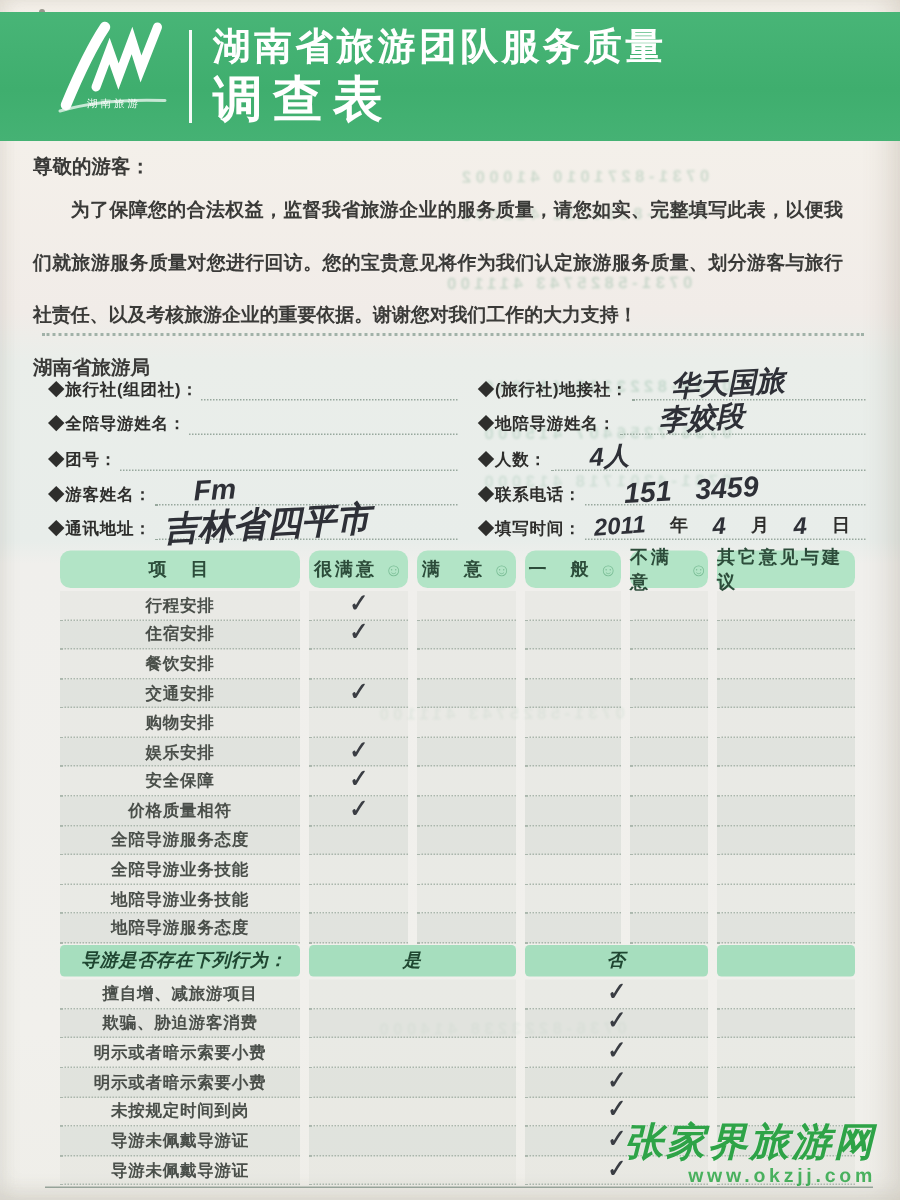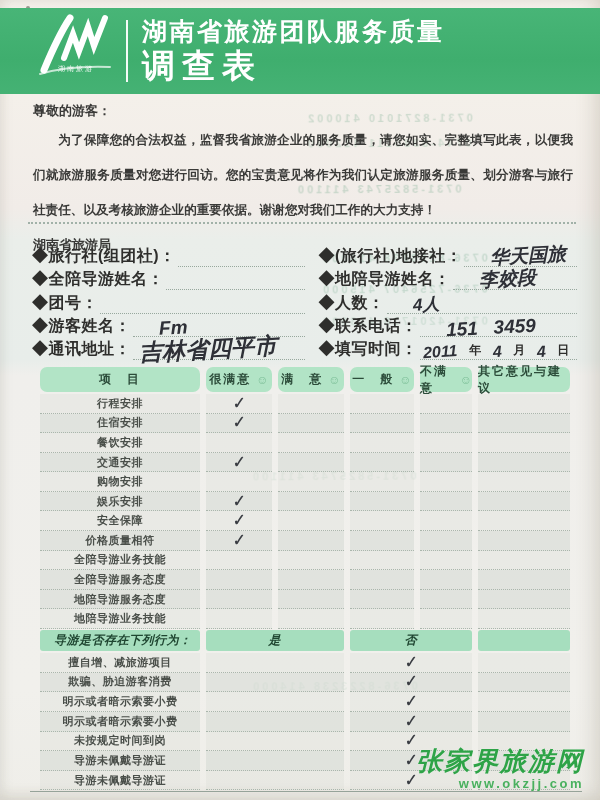--- a/index.html
+++ b/index.html
@@ -16,31 +16,31 @@
   .banner{position:absolute;top:8px;left:0;right:0;height:86px;background:#41b173;
     background:linear-gradient(180deg,#48b577 0%,#3fae6e 60%,#45b274 100%);}
   .logo{position:absolute;left:28px;top:4px;width:96px;height:78px;text-align:center;}
   .logo svg{display:block;margin:0 auto;}
   .logo-cap{display:block;color:#fff;font-size:7px;letter-spacing:2px;margin-top:-14px;opacity:.95;}
   .bdivider{position:absolute;left:126px;top:12px;bottom:12px;width:2px;background:rgba(255,255,255,.95);}
   .btitles{position:absolute;left:142px;top:9px;color:#fff;}
   .btitle1{font-size:25px;font-weight:900;letter-spacing:2.5px;line-height:1.15;}
   .btitle2{font-size:33px;font-weight:900;letter-spacing:7px;margin-top:2px;line-height:1.1;}
   
-  .letter{position:absolute;top:102px;left:33px;width:540px;color:#3a3a38;font-family:"Liberation Serif",serif;}
+  .letter{position:absolute;top:102px;left:22px;width:540px;color:#3a3a38;font-family:"Liberation Serif",serif;}
   .salut{font-size:13px;font-weight:700;}
   .lbody{font-size:12.6px;font-weight:700;line-height:35px;text-indent:2em;margin-top:3px;text-align:justify;}
   .sign{font-size:13px;font-weight:700;text-align:left;padding-right:38px;margin-top:8px;}
   .dotline{position:absolute;top:222px;left:28px;width:548px;border-top:2px dotted #8fa398;opacity:.8;}
   
   .fields{position:absolute;top:244px;left:32px;width:545px;display:flex;}
   .fcol{width:50%;box-sizing:border-box;}
   .fcol.right{padding-left:14px;}
   .fieldrow{display:flex;align-items:flex-end;height:23.2px;}
-  .flabel{font-size:16px;font-weight:700;color:#2e2e2c;white-space:nowrap;letter-spacing:.5px;}
+  .flabel{font-size:11px;font-weight:700;color:#2e2e2c;white-space:nowrap;letter-spacing:.5px;}
   .fline{flex:1;border-bottom:1px dotted #97a89d;position:relative;height:100%;margin-left:2px;}
   .hand{position:absolute;left:26px;bottom:-3px;font-size:19px;color:#2e3037;transform:rotate(-3deg);font-style:italic;font-weight:600;white-space:pre;}
   .hand.big{font-size:23px;left:6px;bottom:-6px;}
   .hand.sm{font-size:17px;}
   .dunit{font-size:12px;font-weight:700;color:#2e2e2c;margin:0 4px;}
   .dateline{display:flex;align-items:flex-end;justify-content:space-around;height:100%;}
   .dhand{font-size:16px;color:#2e3037;font-style:italic;font-weight:600;transform:rotate(-4deg);position:relative;top:2px;}
   
   .table{position:absolute;top:367px;left:40px;width:530px;}
   .shead,.srow,.bhead,.brow{display:grid;grid-template-columns:160px 66px 66px 64px 52px 92px;column-gap:6px;}
@@ -274,46 +274,46 @@
         <div class="srow alt">
           <div class="cell clabel">价格质量相符</div>
           <div class="cell">
             <span class="check">✓</span>
           </div>
           <div class="cell"></div>
           <div class="cell"></div>
           <div class="cell"></div>
           <div class="cell"></div>
         </div>
+        <div class="srow alt">
+          <div class="cell clabel">全陪导游服务态度</div>
+          <div class="cell"></div>
+          <div class="cell"></div>
+          <div class="cell"></div>
+          <div class="cell"></div>
+          <div class="cell"></div>
+        </div>
         <div class="srow">
           <div class="cell clabel">全陪导游业务技能</div>
           <div class="cell"></div>
           <div class="cell"></div>
           <div class="cell"></div>
           <div class="cell"></div>
           <div class="cell"></div>
         </div>
-        <div class="srow alt">
-          <div class="cell clabel">全陪导游服务态度</div>
+        <div class="srow">
+          <div class="cell clabel">地陪导游业务技能</div>
           <div class="cell"></div>
           <div class="cell"></div>
           <div class="cell"></div>
           <div class="cell"></div>
           <div class="cell"></div>
         </div>
         <div class="srow alt">
           <div class="cell clabel">地陪导游服务态度</div>
-          <div class="cell"></div>
-          <div class="cell"></div>
-          <div class="cell"></div>
-          <div class="cell"></div>
-          <div class="cell"></div>
-        </div>
-        <div class="srow">
-          <div class="cell clabel">地陪导游业务技能</div>
           <div class="cell"></div>
           <div class="cell"></div>
           <div class="cell"></div>
           <div class="cell"></div>
           <div class="cell"></div>
         </div>
       </div>
 
     <div class="bhead">
       <div class="gcell lbl">导游是否存在下列行为：</div>

